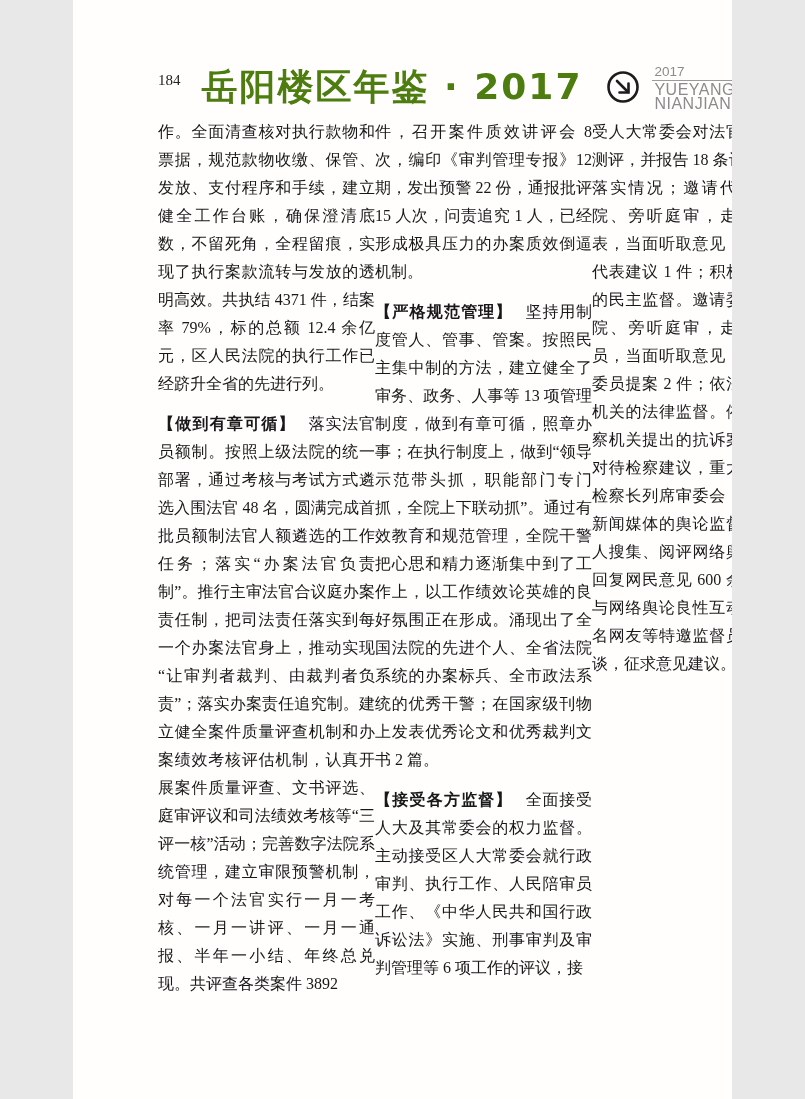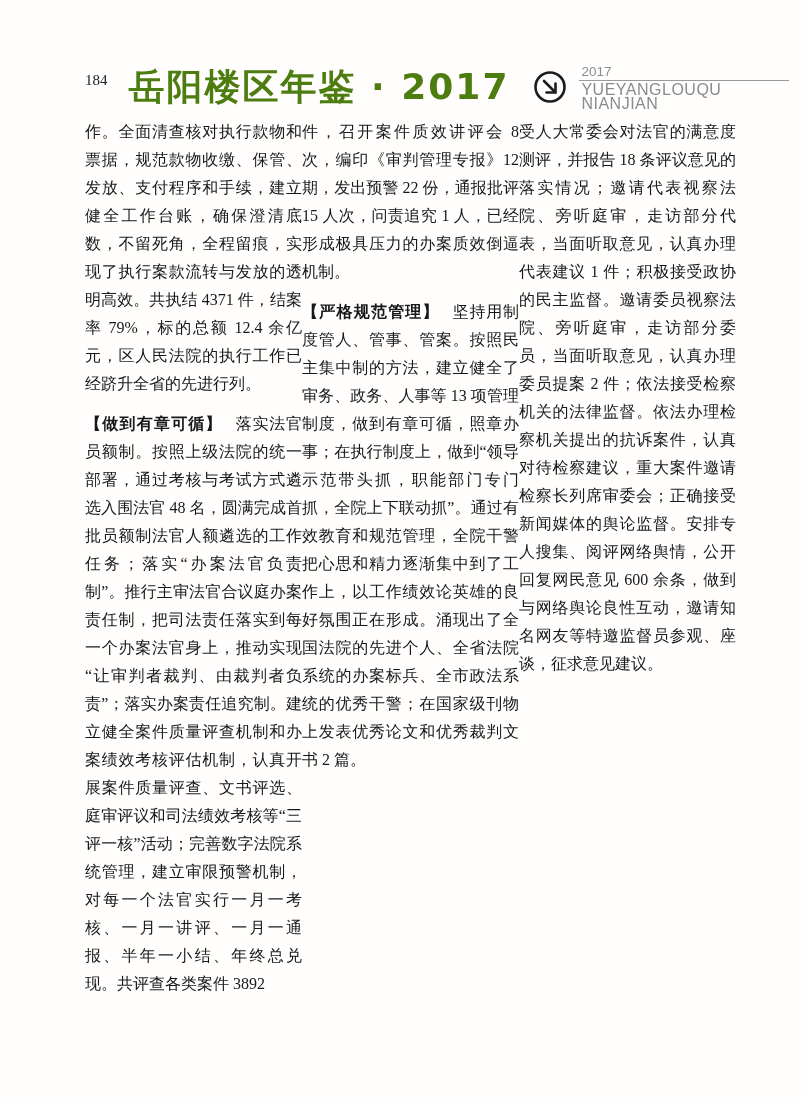--- a/index.html
+++ b/index.html
@@ -1,18 +1,18 @@
 <!DOCTYPE html>
 <html lang="zh"><head>
 <meta charset="utf-8">
 <style>
   html, body { margin: 0; padding: 0; background: #e8e8e8; }
   .page {
     position: relative;
-    width: 805px;
+    width: 659px;
     height: 1099px;
     margin: 0 auto;
     background: #fffefd;
     overflow: hidden;
     box-sizing: border-box;
     color: #161616;
   }
   
   .hdr {
     position: absolute;
@@ -124,20 +124,21 @@
   <main class="content">
 
     <section class="col">
       <p class="para">作。全面清查核对执行款物和票据，规范款物收缴、保管、发放、支付程序和手续，建立健全工作台账，确保澄清底数，不留死角，全程留痕，实现了执行案款流转与发放的透明高效。共执结 4371 件，结案率 79%，标的总额 12.4 余亿元，区人民法院的执行工作已经跻升全省的先进行列。</p>
       <p class="para entry"><span class="head">【做到有章可循】</span><span>落实法官员额制。按照上级法院的统一部署，通过考核与考试方式遴选入围法官 48 名，圆满完成首批员额制法官人额遴选的工作任务；落实“办案法官负责制”。推行主审法官合议庭办案责任制，把司法责任落实到每一个办案法官身上，推动实现“让审判者裁判、由裁判者负责”；落实办案责任追究制。建立健全案件质量评查机制和办案绩效考核评估机制，认真开展案件质量评查、文书评选、庭审评议和司法绩效考核等“三评一核”活动；完善数字法院系统管理，建立审限预警机制，对每一个法官实行一月一考核、一月一讲评、一月一通报、半年一小结、年终总兑现。共评查各类案件 3892</span></p>
     </section>
 
     <section class="col">
       <p class="para">件，召开案件质效讲评会 8 次，编印《审判管理专报》12 期，发出预警 22 份，通报批评 15 人次，问责追究 1 人，已经形成极具压力的办案质效倒逼机制。</p>
       <p class="para entry"><span class="head">【严格规范管理】</span><span>坚持用制度管人、管事、管案。按照民主集中制的方法，建立健全了审务、政务、人事等 13 项管理制度，做到有章可循，照章办事；在执行制度上，做到“领导示范带头抓，职能部门专门抓，全院上下联动抓”。通过有效教育和规范管理，全院干警把心思和精力逐渐集中到了工作上，以工作绩效论英雄的良好氛围正在形成。涌现出了全国法院的先进个人、全省法院系统的办案标兵、全市政法系统的优秀干警；在国家级刊物上发表优秀论文和优秀裁判文书 2 篇。</span></p>
+      <p class="para entry"><span class="head">【接受各方监督】</span><span>全面接受人大及其常委会的权力监督。主动接受区人大常委会就行政审判、执行工作、人民陪审员工作、《中华人民共和国行政诉讼法》实施、刑事审判及审判管理等 6 项工作的评议，接</span></p>
     </section>
 
     <section class="col">
       <p class="para">受人大常委会对法官的满意度测评，并报告 18 条评议意见的落实情况；邀请代表视察法院、旁听庭审，走访部分代表，当面听取意见，认真办理代表建议 1 件；积极接受政协的民主监督。邀请委员视察法院、旁听庭审，走访部分委员，当面听取意见，认真办理委员提案 2 件；依法接受检察机关的法律监督。依法办理检察机关提出的抗诉案件，认真对待检察建议，重大案件邀请检察长列席审委会；正确接受新闻媒体的舆论监督。安排专人搜集、阅评网络舆情，公开回复网民意见 600 余条，做到与网络舆论良性互动，邀请知名网友等特邀监督员参观、座谈，征求意见建议。</p>
     </section>
 
   </main>
 
 </div>
 

